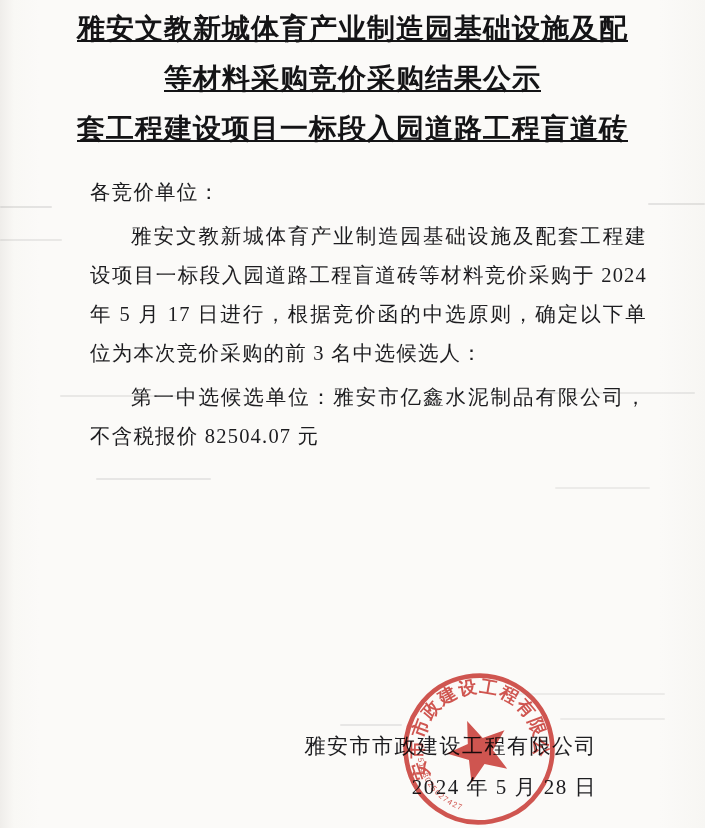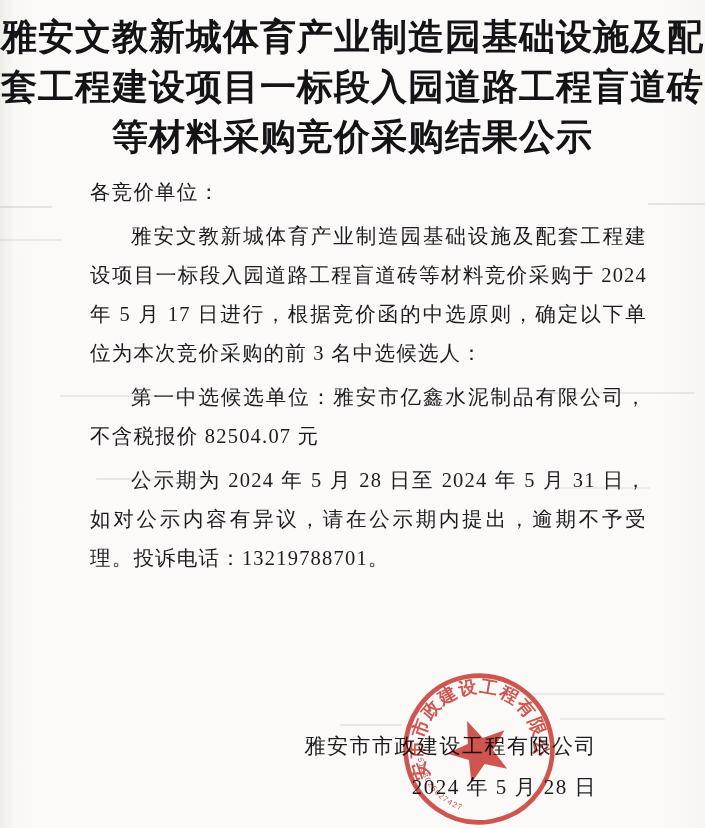--- a/index.html
+++ b/index.html
@@ -9,28 +9,29 @@
     font-family: "Liberation Serif", "DejaVu Serif", serif;
     overflow: hidden;
   }
   .page {
     position: relative;
     width: 705px; height: 828px;
     background: linear-gradient(90deg, #efedea 0px, #f9f8f5 14px, #fbfaf8 40px, #fbfaf8 660px, #f7f6f3 705px);
     color: #1c1c1e;
   }
   .title-block {
-    padding-top: 12px;
+    padding-top: 4px;
     text-align: center;
     font-family: "Liberation Sans", "DejaVu Sans", sans-serif;
     font-weight: 700;
-    font-size: 36px;
+    font-size: 28px;
     line-height: 50px;
     color: #141416;
     letter-spacing: 1px;
+    text-decoration: underline;
   }
   .body-text {
     position: absolute;
     left: 85px; top: 168px;
     width: 567px;
     font-size: 20.5px;
     line-height: 39px;
     letter-spacing: 1.2px;
     text-align: justify;
     color: #1d1d20;
@@ -74,29 +75,28 @@
   .a9 { left: 560px; top: 718px; width: 105px; background: rgba(110,110,110,0.10); }
   .a10 { left: 515px; top: 693px; width: 150px; background: rgba(110,110,110,0.10); }
 </style>
 </head>
 <body>
 
 <div class="page">
 
   <div class="title-block">
     <div>雅安文教新城体育产业制造园基础设施及配</div>
+    <div>等材料采购竞价采购结果公示</div>
     <div>套工程建设项目一标段入园道路工程盲道砖</div>
-    <div>等材料采购竞价采购结果公示</div>
   </div>
 
   <div class="body-text">
     <p>各竞价单位：</p>
     <p class="indent">雅安文教新城体育产业制造园基础设施及配套工程建设项目一标段入园道路工程盲道砖等材料竞价采购于 2024 年 5 月 17 日进行，根据竞价函的中选原则，确定以下单位为本次竞价采购的前 3 名中选候选人：</p>
     <p class="indent">第一中选候选单位：雅安市亿鑫水泥制品有限公司，不含税报价 82504.07 元</p>
-    <p class="indent">公示期为 2024 年 5 月 28 日至 2024 年 5 月 31 日，如对公示内容有异议，请在公示期内提出，逾期不予受理。投诉电话：13219788701。</p>
   </div>
 
   <div class="signature-block">
     <div class="sig-line">雅安市市政建设工程有限公司</div>
     <div class="sig-line">2024 年 5 月 28 日</div>
   </div>
 
   <div class="seal">
     <svg viewBox="0 0 200 200" width="156" height="156">
       <defs>

